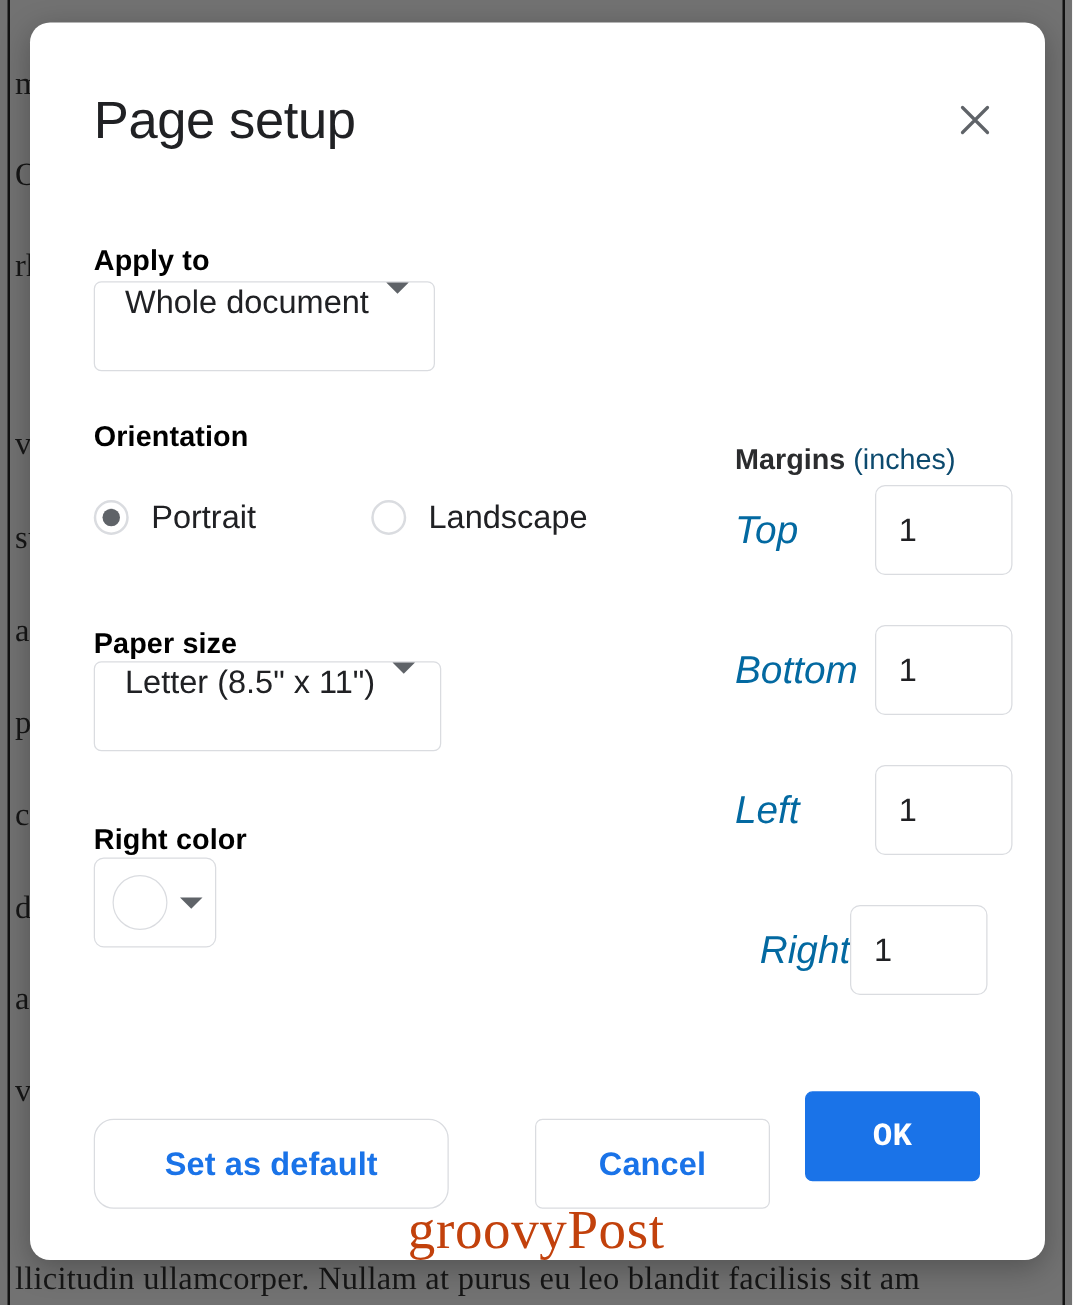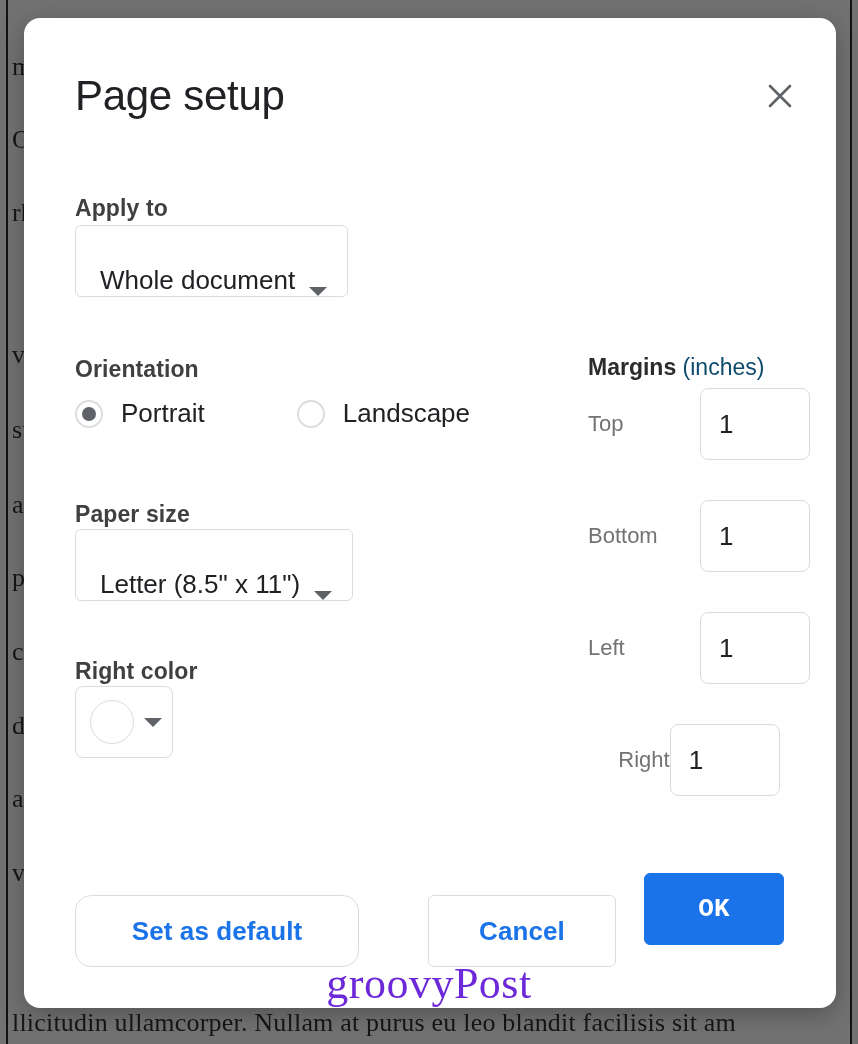--- a/index.html
+++ b/index.html
@@ -59,21 +59,21 @@
 
   
   #watermark {
     position: absolute;
     left: 0;
     top: 958px;
     width: 858px;
     text-align: center;
     font-family: "Liberation Serif", serif;
     font-size: 44px;
-    color: #6d28d9;
+    color: #c2410c;
     letter-spacing: 0.5px;
     z-index: 40;
     pointer-events: none;
   }
 
   
   #dialog {
     position: absolute;
     left: 24px;
     top: 18px;
@@ -111,29 +111,29 @@
     border-radius: 50%;
     padding: 0;
   }
   #close-button svg { display: block; }
 
   
   .section-label {
     position: absolute;
     font-size: 23px;
     font-weight: bold;
-    color: #404040;
+    color: #000000;
     letter-spacing: 0.1px;
   }
 
   
   .select-control {
     position: absolute;
     display: inline-flex;
-    align-items: flex-end;
+    align-items: flex-start;
     gap: 14px;
     height: 72px;
     padding: 0 20px 0 24px;
     border: 1px solid #dadce0;
     border-radius: 6px;
     background: #fff;
     box-sizing: border-box;
     cursor: pointer;
   }
   .select-value {
@@ -224,23 +224,24 @@
   .margin-row {
     position: absolute;
     left: 564px;
     width: 222px;
     height: 72px;
     display: flex;
     align-items: center;
     justify-content: space-between;
   }
   .margin-label {
-    font-size: 22px;
-    color: #737373;
-    white-space: nowrap;
+    font-size: 31px;
+    color: #0369a1;
+    white-space: nowrap;
+    font-style: italic;
   }
   .margin-input {
     width: 110px;
     height: 72px;
     border: 1px solid #dadce0;
     border-radius: 8px;
     background: #fff;
     box-sizing: border-box;
     font-family: "Liberation Sans", sans-serif;
     font-size: 26px;
@@ -307,21 +308,21 @@
         <path d="M3 3 L23 23 M23 3 L3 23" stroke="#5f6368" stroke-width="2.6" stroke-linecap="round"></path>
       </svg>
     </button>
 
     <div class="section-label" style="left:51px; top:177px;">Apply to</div>
     <div class="select-control" style="left:51px; top:207px;">
       <span class="select-value">Whole document</span>
       <span class="caret"></span>
     </div>
 
-    <div class="section-label" style="left:51px; top:338px;">Orientation</div>
+    <div class="section-label" style="left:51px; top:318px;">Orientation</div>
     <div class="radio-row" style="left:51px; top:380px; gap:92px;">
       <label class="radio-opt">
         <span class="radio-mark checked"></span>
         <span class="radio-label">Portrait</span>
       </label>
       <label class="radio-opt">
         <span class="radio-mark"></span>
         <span class="radio-label">Landscape</span>
       </label>
     </div>

